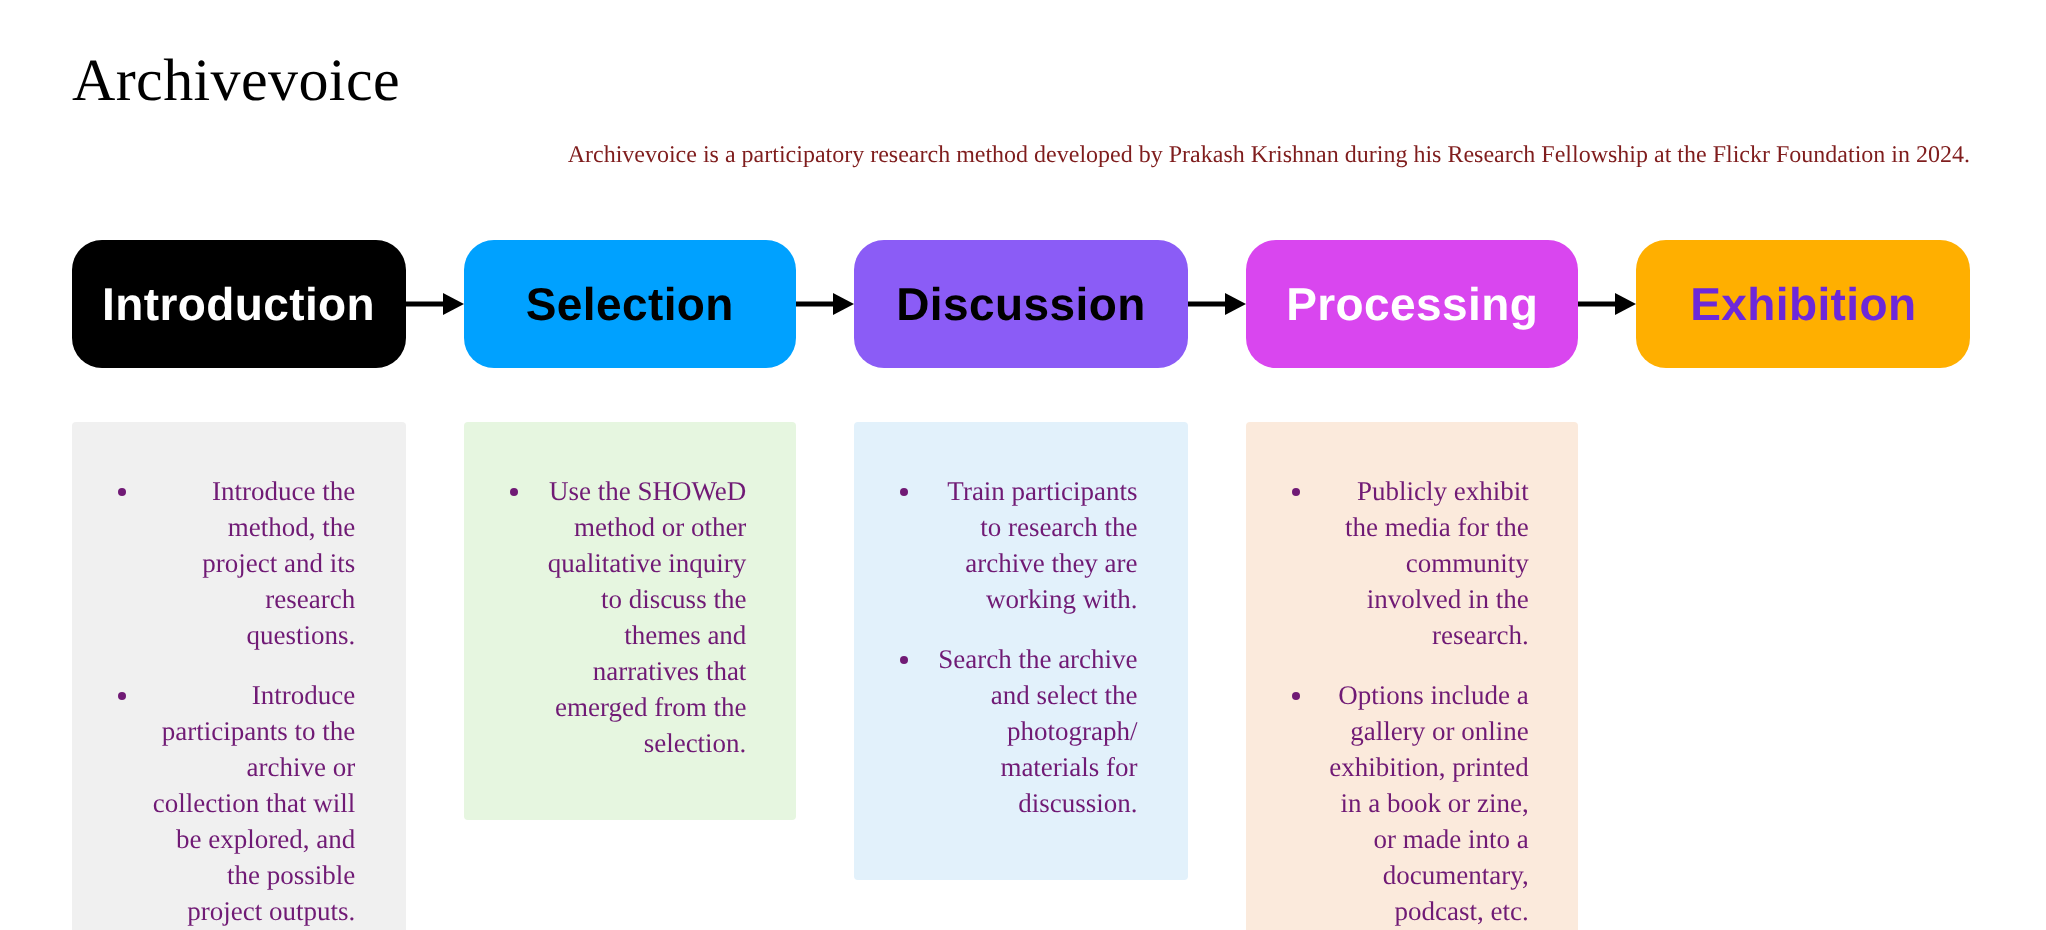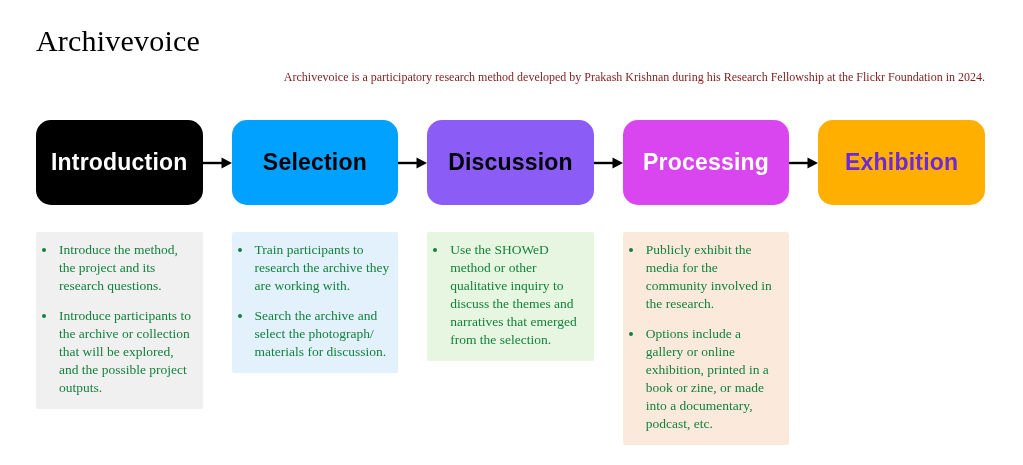--- a/index.html
+++ b/index.html
@@ -30,21 +30,21 @@
     text-align: right;
   }
 
   .flow-row {
     display: flex;
     align-items: center;
     margin-top: 36px;
   }
   .stage-box {
     flex: 1 1 0;
-    height: 85px;
+    height: 64px;
     border-radius: 15px;
     display: flex;
     align-items: center;
     justify-content: center;
     font-family: "Liberation Sans", sans-serif;
     font-weight: bold;
     font-size: 23px;
     letter-spacing: 0.2px;
   }
   .arrow {
@@ -59,25 +59,26 @@
     grid-template-columns: repeat(5, 1fr);
     column-gap: 29px;
     margin-top: 27px;
     align-items: start;
   }
   .panel {
     border-radius: 2px;
     padding: 9px 8px 12px 4px;
   }
   .panel ul {
-    margin: 0;
+    margin: 17px;
     padding-left: 17px;
     font-size: 13.5px;
     line-height: 1.33;
-    color: #15803d;
+    color: #701a75;
+    text-align: right;
   }
   .panel li { padding-left: 2px; }
   .panel li + li { margin-top: 12px; }
 </style>
 </head>
 <body>
 
 <div class="page">
 
   <h1 class="title">Archivevoice</h1>
@@ -117,29 +118,29 @@
     </div>
   </div>
 
   <div class="panels-row">
     <div class="panel" style="background-color: rgb(240, 240, 240);">
       <ul>
           <li>Introduce the method, the project and its research questions.</li>
           <li>Introduce participants to the archive or collection that will be explored, and the possible project outputs.</li>
         </ul>
     </div>
+    <div class="panel" style="background-color: rgb(230, 246, 224);">
+      <ul>
+          <li>Use the SHOWeD method or other qualitative inquiry to discuss the themes and narratives that emerged from the selection.</li>
+        </ul>
+    </div>
     <div class="panel" style="background-color: rgb(226, 241, 251);">
       <ul>
           <li>Train participants to research the archive they are working with.</li>
           <li>Search the archive and select the photograph/ materials for discussion.</li>
-        </ul>
-    </div>
-    <div class="panel" style="background-color: rgb(230, 246, 224);">
-      <ul>
-          <li>Use the SHOWeD method or other qualitative inquiry to discuss the themes and narratives that emerged from the selection.</li>
         </ul>
     </div>
     <div class="panel" style="background-color: rgb(251, 234, 220);">
       <ul>
           <li>Publicly exhibit the media for the community involved in the research.</li>
           <li>Options include a gallery or online exhibition, printed in a book or zine, or made into a documentary, podcast, etc.</li>
         </ul>
     </div>
   </div>
 

